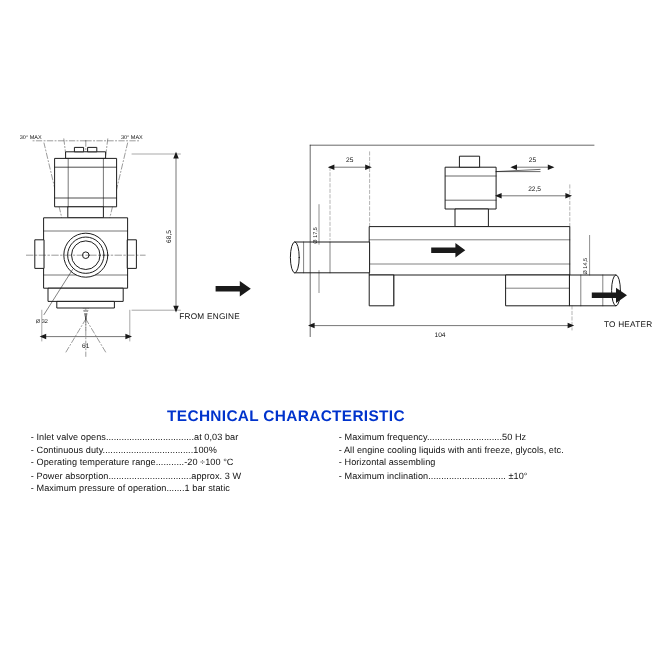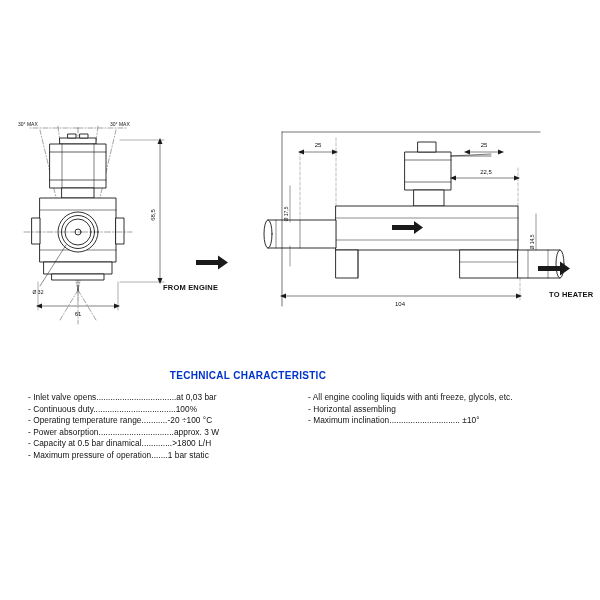--- a/index.html
+++ b/index.html
@@ -24,35 +24,35 @@
   .drawing-wrap {
     position: absolute;
     left: 0;
     top: 90px;
     width: 600px;
     height: 270px;
   }
   .flow-label {
     position: absolute;
     font-size: 7.5px;
-    font-weight: bold;
+    font-weight: normal;
     letter-spacing: 0.2px;
     color: #111;
     white-space: nowrap;
   }
   .flow-from { left: 163px; top: 283px; }
   .flow-to   { left: 549px; top: 290px; }
 
   .tech-title {
     position: absolute;
-    left: 0;
+    left: 12px;
     top: 370px;
     width: 496px;
     text-align: center;
-    font-size: 10px;
+    font-size: 14px;
     font-weight: bold;
     color: #0033cc;
     letter-spacing: 0.3px;
   }
   .specs {
     position: absolute;
     left: 28px;
     top: 392px;
     width: 552px;
     display: flex;
@@ -253,23 +253,23 @@
   <div class="flow-label flow-to">TO HEATER</div>
 
   <div class="tech-title">TECHNICAL CHARACTERISTIC</div>
 
   <div class="specs">
     <div class="spec-col left">
       <div class="spec-line">- Inlet valve opens..................................at 0,03 bar</div>
       <div class="spec-line">- Continuous duty...................................100%</div>
       <div class="spec-line">- Operating temperature range...........-20 ÷100 °C</div>
       <div class="spec-line">- Power absorption................................approx. 3 W</div>
-      <div class="spec-line">- Capacity at 0.5 bar dinamical.............&gt;1800 L/H</div>
       <div class="spec-line">- Maximum pressure of operation.......1 bar static</div>
     </div>
     <div class="spec-col right">
+      <div class="spec-line">- Maximum frequency.............................50 Hz</div>
       <div class="spec-line">- All engine cooling liquids with anti freeze, glycols, etc.</div>
       <div class="spec-line">- Horizontal assembling</div>
       <div class="spec-line">- Maximum inclination.............................. ±10°</div>
     </div>
   </div>
 
 </div>
 
 </body></html>

